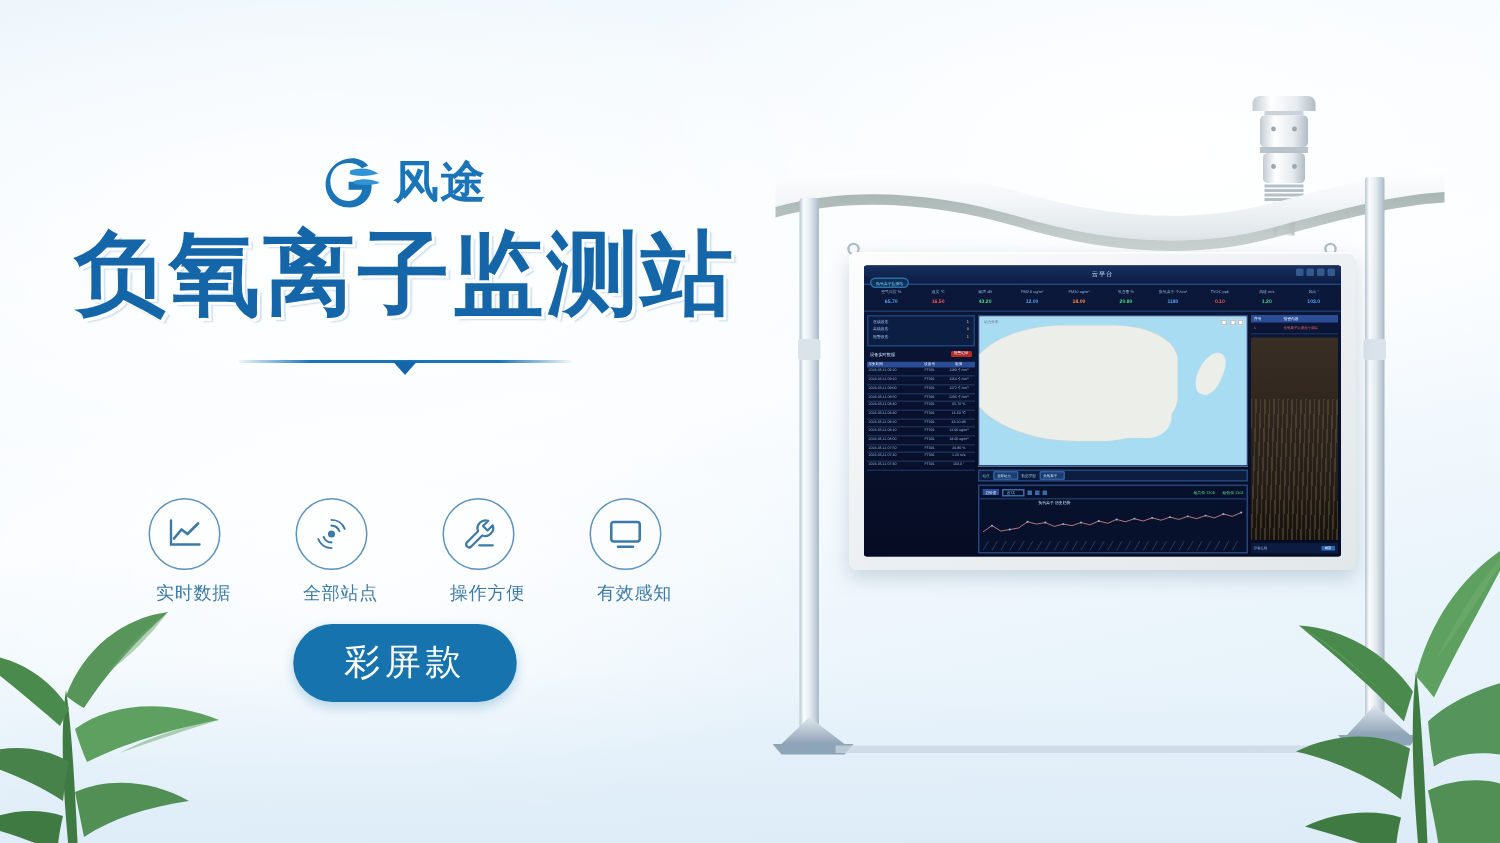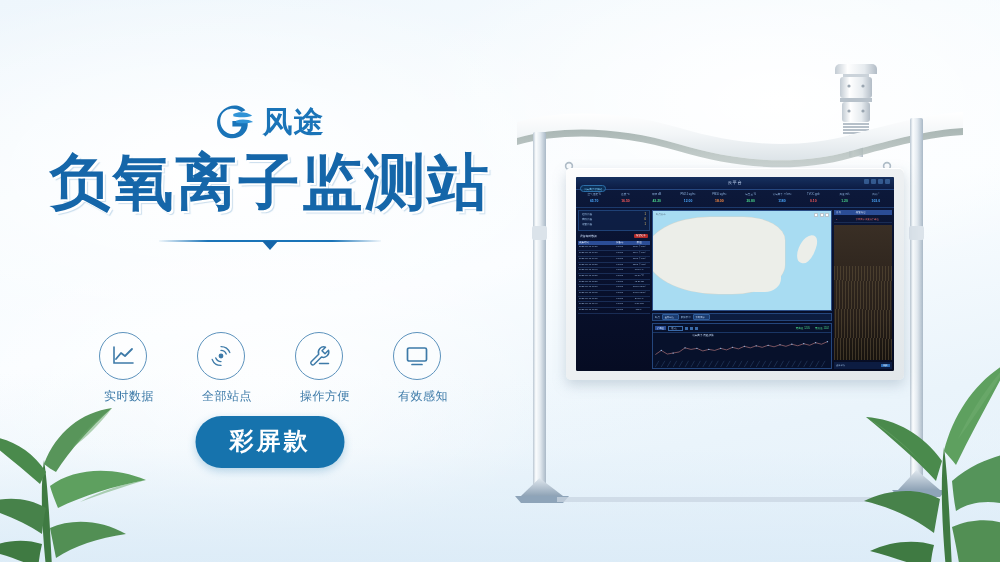--- a/index.html
+++ b/index.html
@@ -95,21 +95,21 @@
   }
   .feature .circle svg { display:block; }
   .feature .flabel {
     font-size:12px; color:#3d7aa8; letter-spacing:.5px; white-space:nowrap;
   }
 
   #cta-button {
     position:absolute; left:50%; top:416px; transform:translateX(-50%);
     background:#1673ad;
     color:#ffffff;
-    font-size:24px; font-weight:bold;
+    font-size:24px; font-weight:normal;
     letter-spacing:3px;
     padding:9px 34px 11px;
     border:none; border-radius:26px;
     box-shadow:0 3px 8px rgba(22,115,173,.28);
     cursor:pointer;
     white-space:nowrap;
   }
 
   
   #station { position:absolute; left:505px; top:40px; width:470px; height:500px; z-index:5; }

